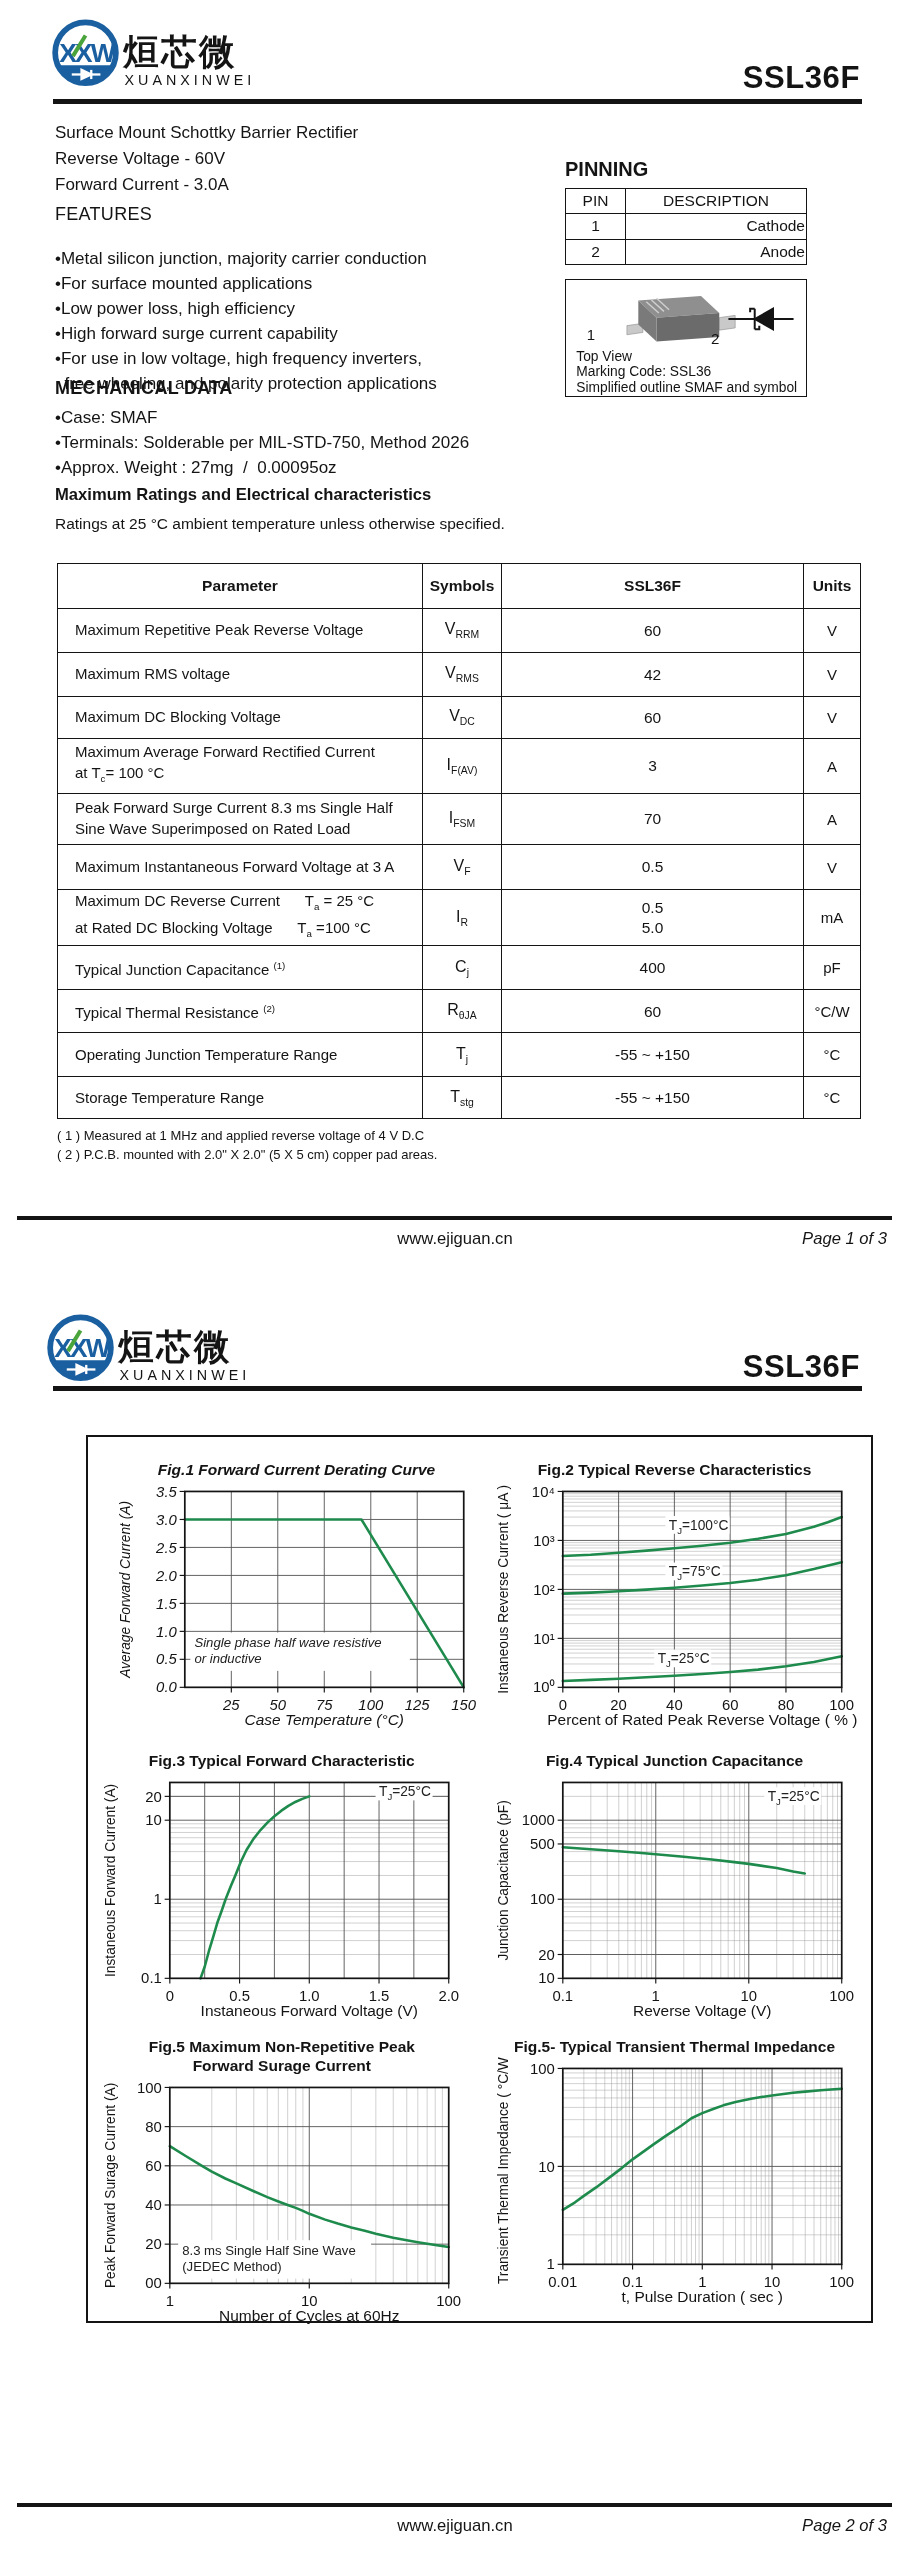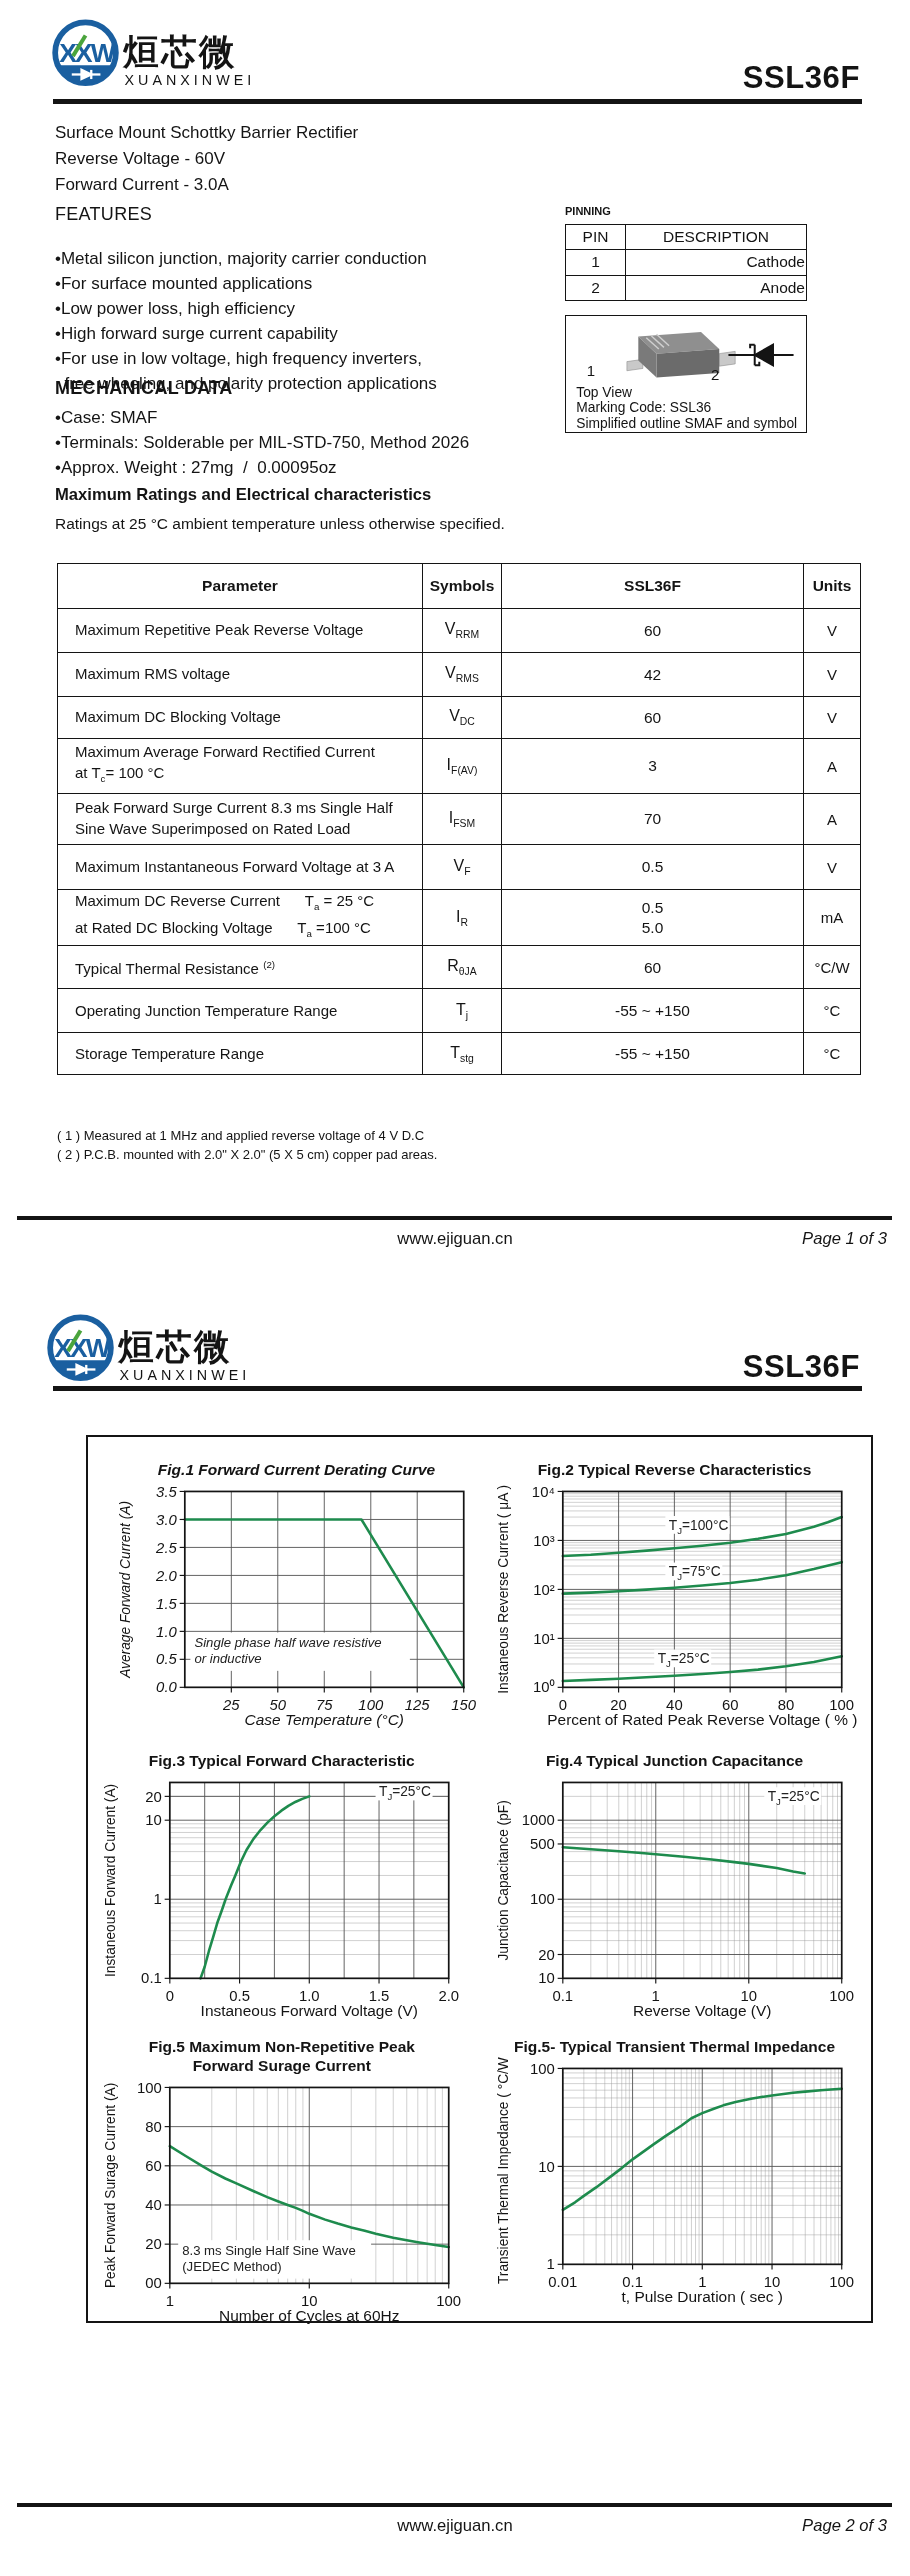--- a/index.html
+++ b/index.html
@@ -81,21 +81,21 @@
 <div class="abs" style="left:55px;top:378px;width:528px;">
   <div class="sec-title bold">MECHANICAL DATA</div>
   <div style="margin-top:5.7px;">
       <div class="bullet">Case: SMAF</div>
       <div class="bullet">Terminals: Solderable per MIL-STD-750, Method 2026</div>
       <div class="bullet">Approx. Weight : 27mg  /  0.00095oz</div>
     </div>
 </div>
 
 <div class="abs" style="left:565px;top:158px;width:247px;">
-  <div style="font-size:11px;font-weight:bold;margin-top:47px;">PINNING</div>
+  <div style="font-size:20px;font-weight:bold;">PINNING</div>
   <table class="pin-table">
     <colgroup>
         <col style="width:60px">
         <col>
       </colgroup>
     <thead>
         <tr>
       <th>PIN</th>
       <th>DESCRIPTION</th>
     </tr>
@@ -205,20 +205,26 @@
         <td class="val">0.5</td>
         <td class="unit">V</td>
       </tr>
       <tr style="height: 55px;">
         <td class="param">Maximum DC Reverse Current      T<sub>a</sub> = 25 °C
 at Rated DC Blocking Voltage      T<sub>a</sub> =100 °C</td>
         <td class="sym">I<sub>R</sub></td>
         <td class="val">0.5
 5.0</td>
         <td class="unit">mA</td>
+      </tr>
+      <tr style="height: 44px;">
+        <td class="param">Typical Junction Capacitance <sup>(1)</sup></td>
+        <td class="sym">C<sub>j</sub></td>
+        <td class="val">400</td>
+        <td class="unit">pF</td>
       </tr>
       <tr style="height: 43px;">
         <td class="param">Typical Thermal Resistance <sup>(2)</sup></td>
         <td class="sym">R<sub>θJA</sub></td>
         <td class="val">60</td>
         <td class="unit">°C/W</td>
       </tr>
       <tr style="height: 44px;">
         <td class="param">Operating Junction Temperature Range</td>
         <td class="sym">T<sub>j</sub></td>

